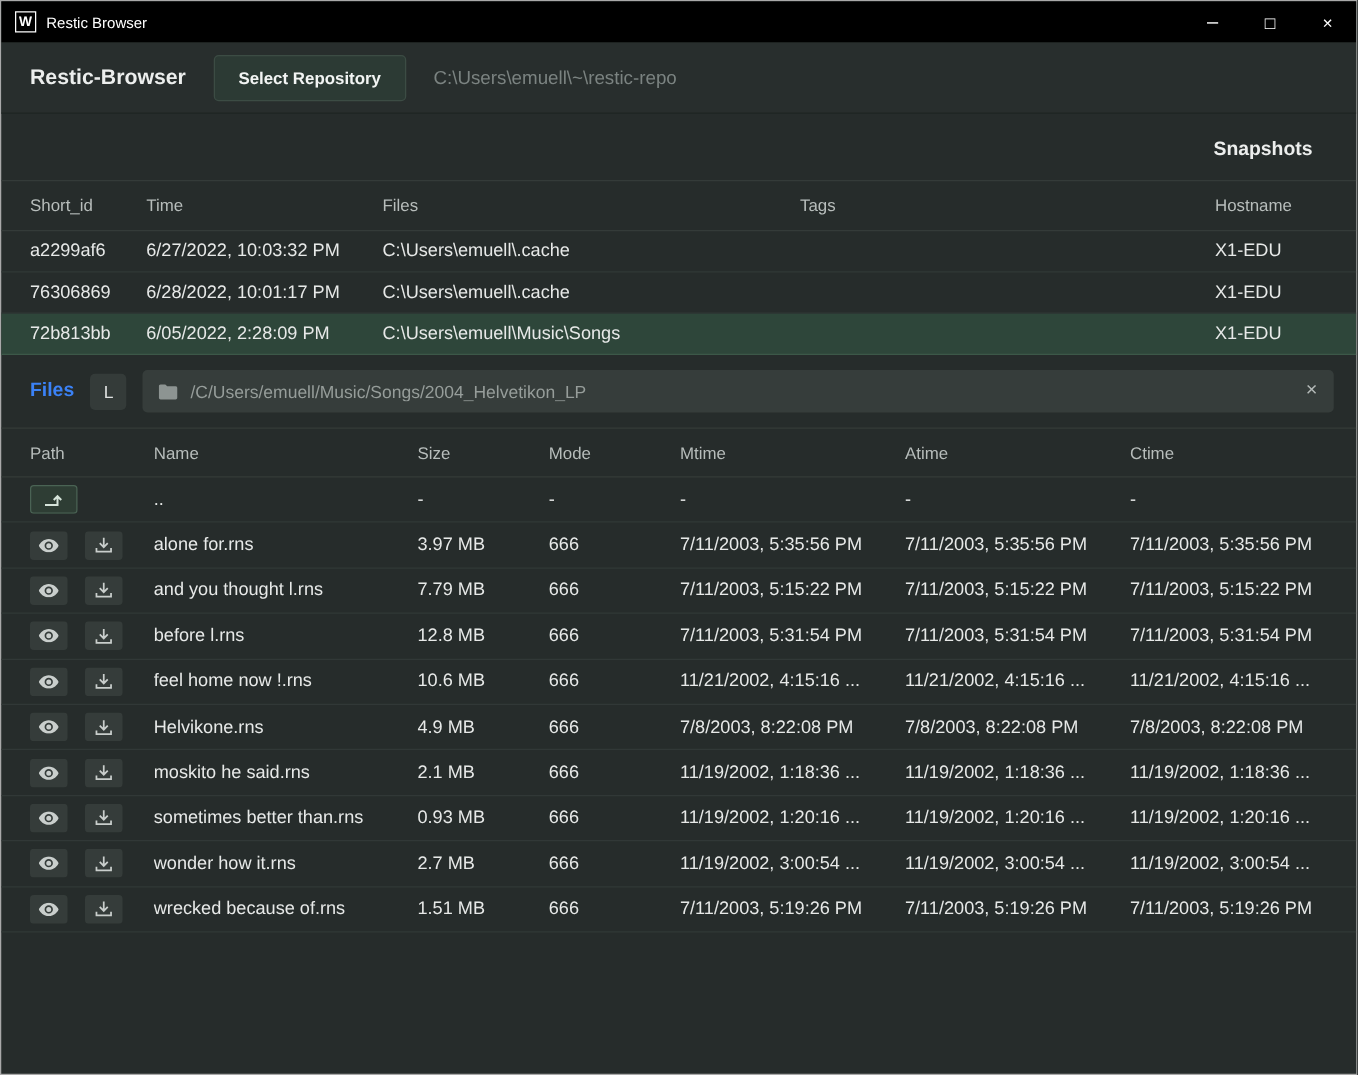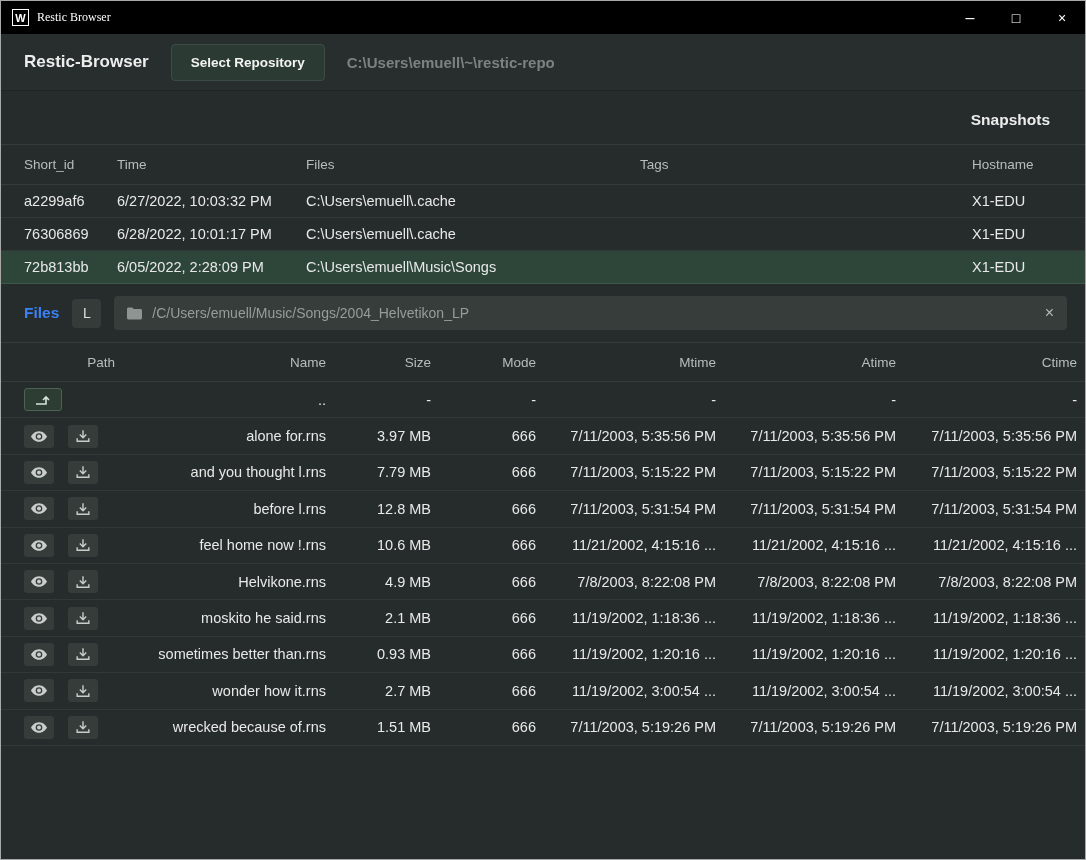--- a/index.html
+++ b/index.html
@@ -5,34 +5,34 @@
   * { margin:0; padding:0; box-sizing:border-box; }
   html,body { background:#1b1f1e; }
   body { width:1086px; height:860px; font-family:"Liberation Sans", sans-serif; }
   .window { width:1086px; height:860px; border:1px solid #a9a9a9; background:#262c2b;
             display:flex; flex-direction:column; overflow:hidden; }
 
   
   .titlebar { height:33px; background:#000; display:flex; align-items:center; flex:0 0 auto; }
   .app-icon { width:17px; height:17px; margin:0 8px 0 11px; border:1px solid #fff; background:#000;
               color:#fff; font-weight:bold; font-size:11px; display:flex; align-items:center; justify-content:center; }
-  .win-title { color:#fff; font-size:12px;font-family:Liberation Serif, serif; }
+  .win-title { color:#fff; font-size:12px; }
   .tb-controls { margin-left:auto; display:flex; height:100%; }
   .tb-btn { width:46px; height:100%; background:transparent; border:none; color:#fff;
             font-size:14px; display:flex; align-items:center; justify-content:center; cursor:default;
             font-family:inherit; }
   .tb-btn.min { font-size:16px; }
 
   
   .toolbar { height:57px; display:flex; align-items:center; padding:0 23px; gap:22px;
              background:#282e2d; border-bottom:1px solid #1e2423; flex:0 0 auto; }
   .app-name { font-size:17px; font-weight:bold; color:#eceeed; }
   .select-repo-btn { background:#2c3a34; border:1px solid #3c4c44; border-radius:4px; color:#f2f4f3;
                      font-weight:bold; font-size:13.5px; padding:10px 19px; font-family:inherit; cursor:pointer; }
-  .repo-path { color:#7b8381; font-size:15px;font-weight:bold; }
+  .repo-path { color:#7b8381; font-size:15px; }
 
   
   .section-title { color:#eceeed; font-size:15.5px; font-weight:bold; padding:20px 35px 15px;text-align:right; }
 
   
   .snap-header, .snap-row { display:grid; grid-template-columns:93px 189px 334px 332px 1fr;
                             align-items:center; padding-left:23px; }
   .snap-header { height:41px; border-top:1px solid #343b39; border-bottom:1px solid #343b39;
                  color:#b7bdbb; font-size:13.5px; }
   .snap-row { height:33px; border-bottom:1px solid #313837; color:#e7e9e8; font-size:14.5px; }
@@ -45,21 +45,21 @@
   .tree-btn { width:29px; height:29px; background:#343b39; border:none; border-radius:4px;
               color:#dfe2e1; font-size:14px; font-family:inherit; cursor:pointer; }
   .breadcrumb { flex:1; height:34px; background:#363d3b; border-radius:4px; display:flex;
                 align-items:center; gap:10px; padding:0 13px; }
   .crumb-path { color:#969d9a; font-size:14px; white-space:nowrap; overflow:hidden; }
   .crumb-close { margin-left:auto; background:none; border:none; color:#b4bab8; font-size:16px;
                  cursor:pointer; font-family:inherit; line-height:1; }
 
   
   .files-header, .file-row { display:grid; grid-template-columns:99px 211px 105px 105px 180px 180px 1fr;
-                             align-items:center; padding-left:23px;text-align:right; }
+                             align-items:center; padding-left:23px; }
   .files-header { height:40px; border-top:1px solid #343b39; border-bottom:1px solid #343b39;
                   color:#b7bdbb; font-size:13.5px; }
   .file-row { height:36.4px; border-bottom:1px solid #313837; color:#e7e9e8; font-size:14.5px; }
   .path-cell { display:flex; align-items:center; gap:14px; }
   .icon-btn { width:30px; height:23px; background:#353c3a; border:none; border-radius:3px;
               display:flex; align-items:center; justify-content:center; cursor:pointer; }
   .up-btn { width:38px; height:23px; background:#2e3d34; border:1px solid #4a6354; border-radius:3px;
             display:flex; align-items:center; justify-content:center; cursor:pointer; }
   .icon-wrap { display:flex; align-items:center; justify-content:center; }
 </style>

